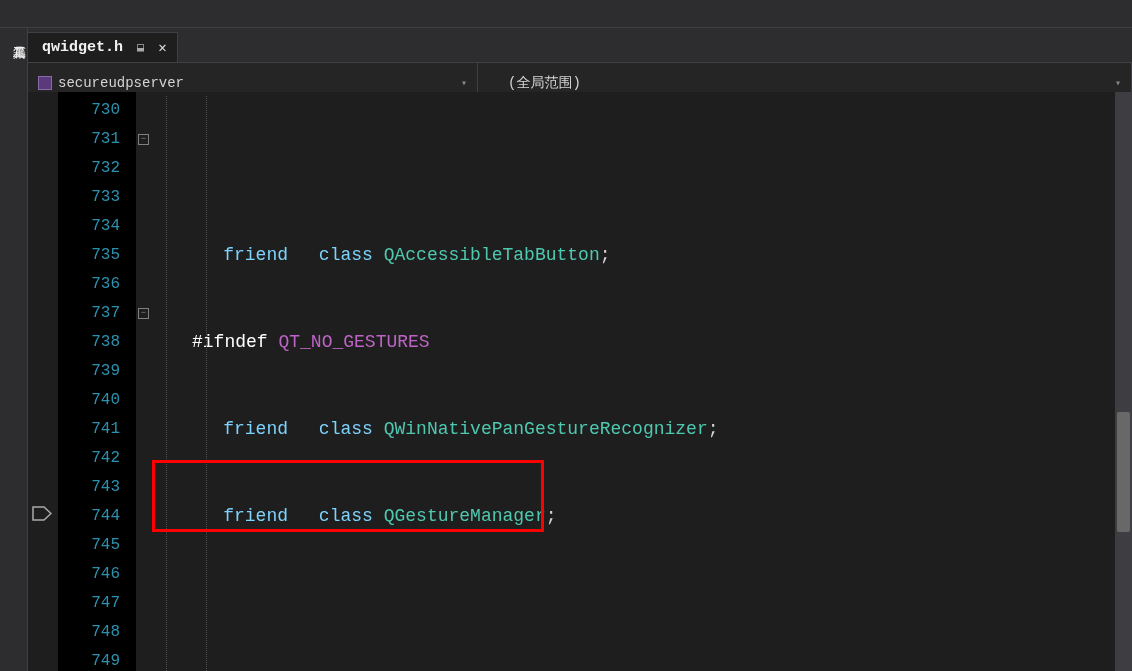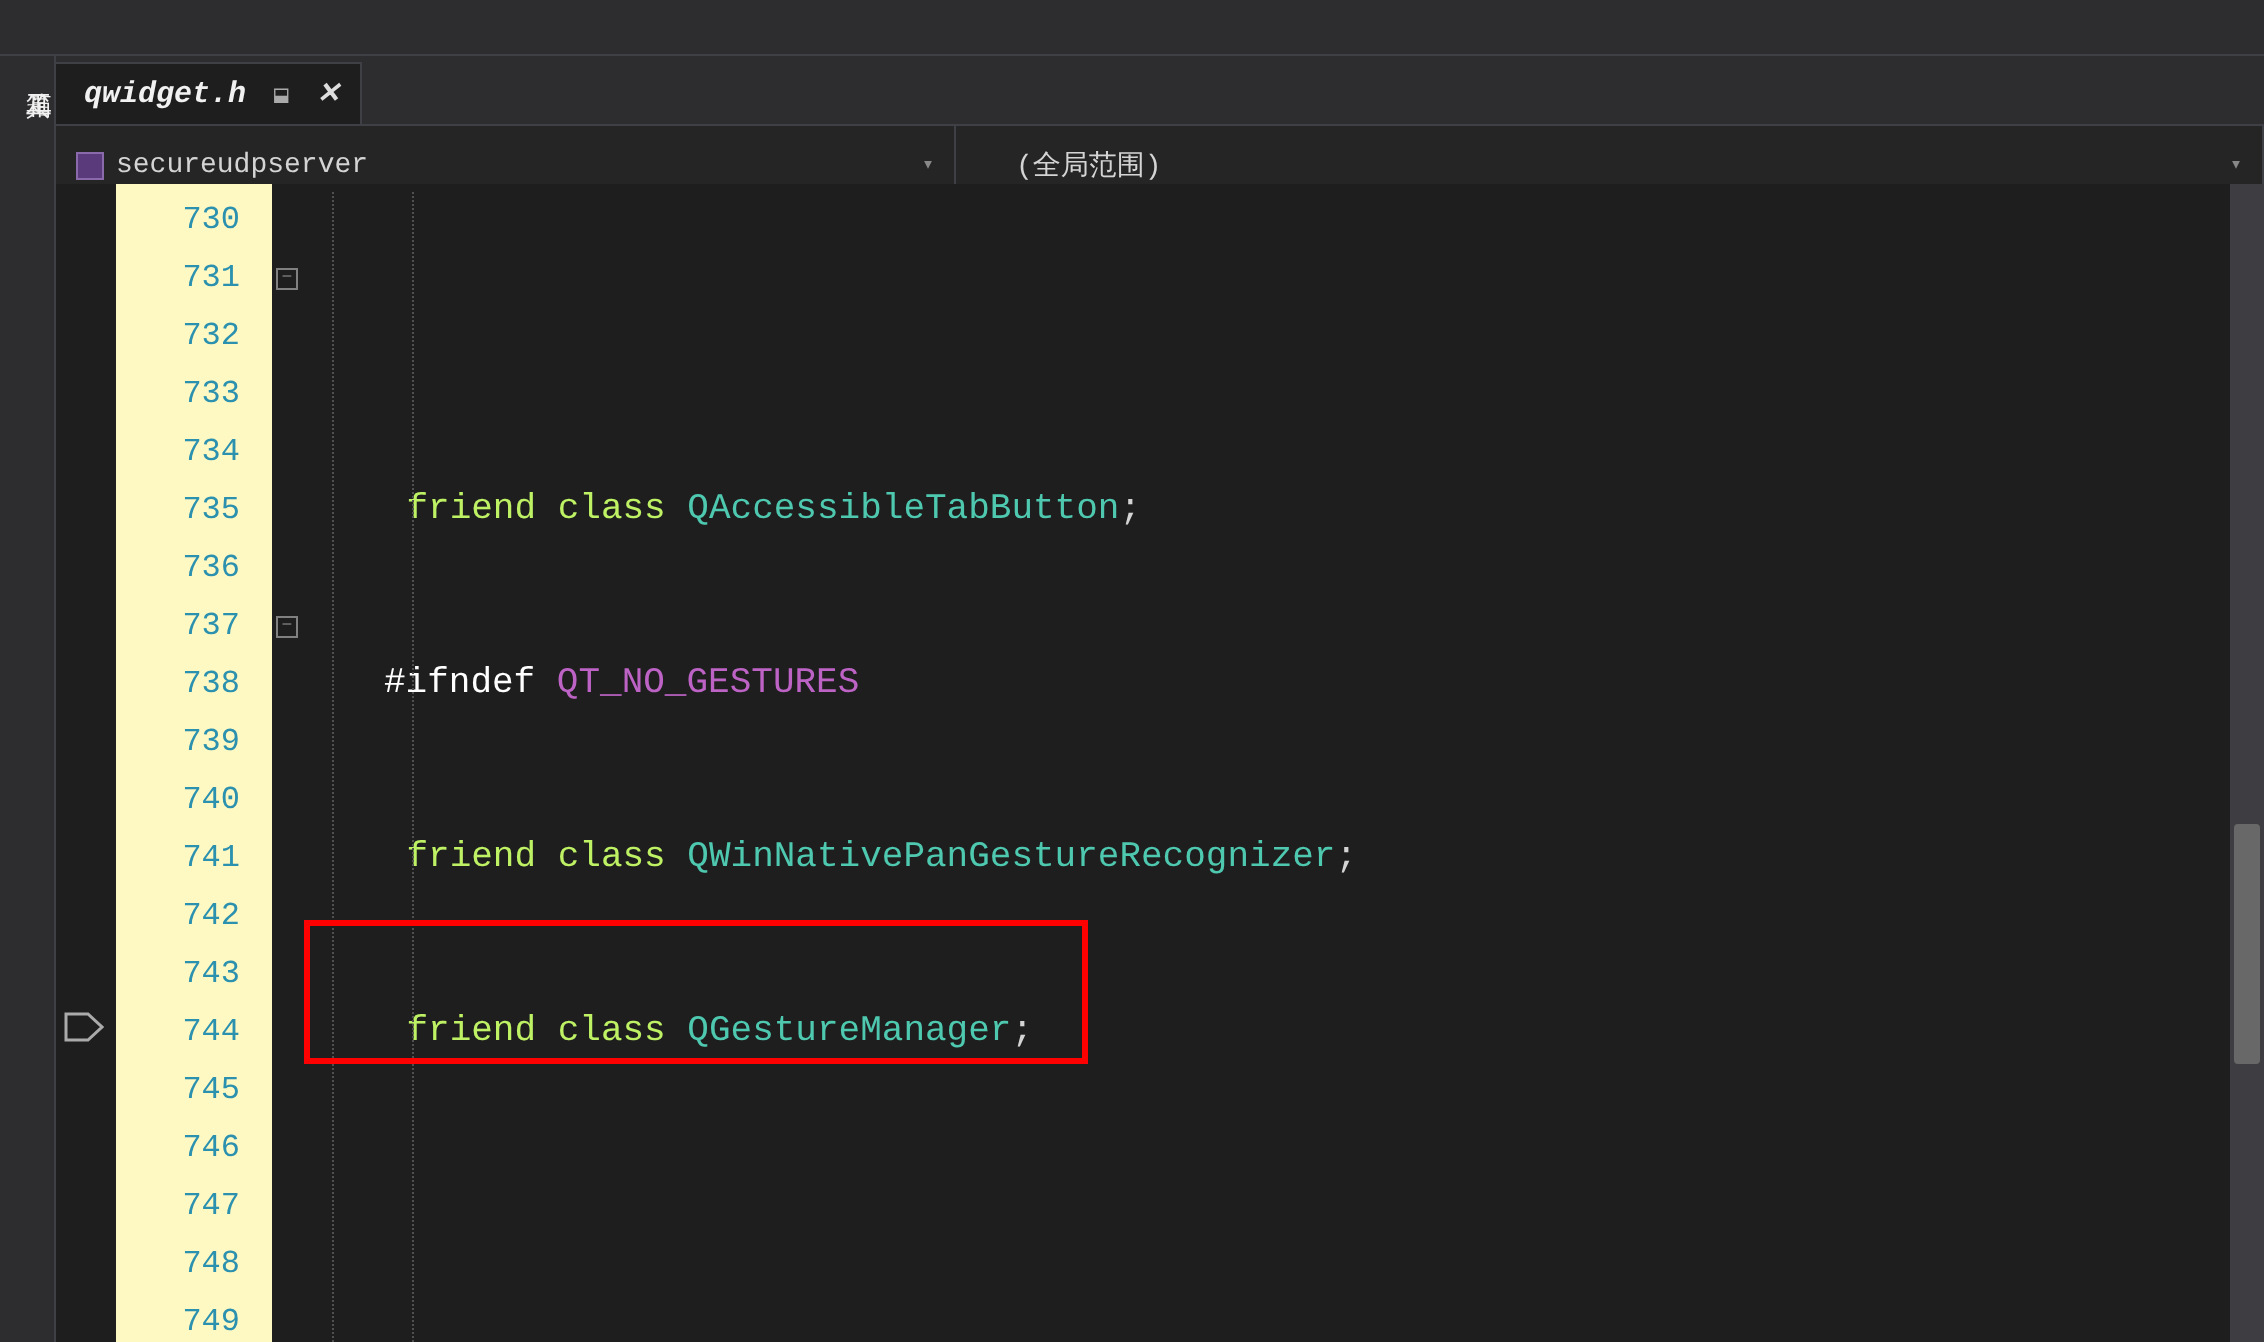--- a/index.html
+++ b/index.html
@@ -46,21 +46,20 @@
     background: #1e1e1e;
     color: #f1f1f1;
     padding: 6px 10px 6px 14px;
     display: flex;
     align-items: center;
     gap: 14px;
     font-size: 15px;
     font-weight: bold;
     border-top: 1px solid #3f3f46;
     border-right: 1px solid #3f3f46;
-    font-style: italic;
   }
   .tab .pin { font-size: 12px; color: #aaa; cursor: pointer; }
   .tab .close { font-size: 14px; color: #ddd; cursor: pointer; }
   .navbar {
     position: absolute;
     left: 28px;
     top: 62px;
     right: 0;
     height: 42px;
     background: #252526;
@@ -100,21 +99,21 @@
     display: flex;
     background: #1e1e1e;
   }
   .glyph-margin {
     width: 30px;
     background: #1e1e1e;
     position: relative;
   }
   .gutter {
     width: 78px;
-    background: #fef9c3;
+    background: #000000;
     color: #2b91af;
     text-align: right;
     padding-right: 16px;
     padding-top: 4px;
     line-height: 29px;
     font-size: 16px;
   }
   .fold-col {
     width: 24px;
     background: #1e1e1e;
@@ -143,21 +142,21 @@
   .code .line { height: 29px; }
   .guide {
     position: absolute;
     top: 4px;
     bottom: 0;
     width: 1px;
     border-left: 1px dotted #505050;
   }
   .g1 { left: 6px; }
   .g2 { left: 46px; }
-  .kw { color: #bef264; }
+  .kw { color: #7dd3fc; margin-left: 20px; }
   .type { color: #4ec9b0; }
   .comment { color: #57a64a; }
   .macro { color: #bd63c5; }
   .gray { color: #ffffff; margin-left: 32px; }
   .highlight-box {
     position: absolute;
     border: 3px solid #ff0000;
     pointer-events: none;
     z-index: 10;
   }

